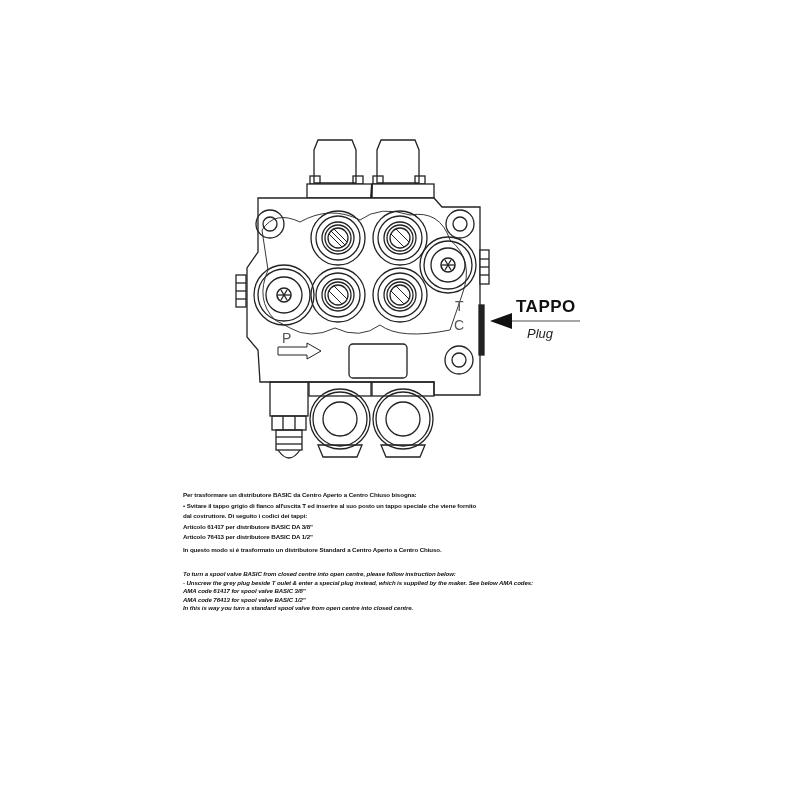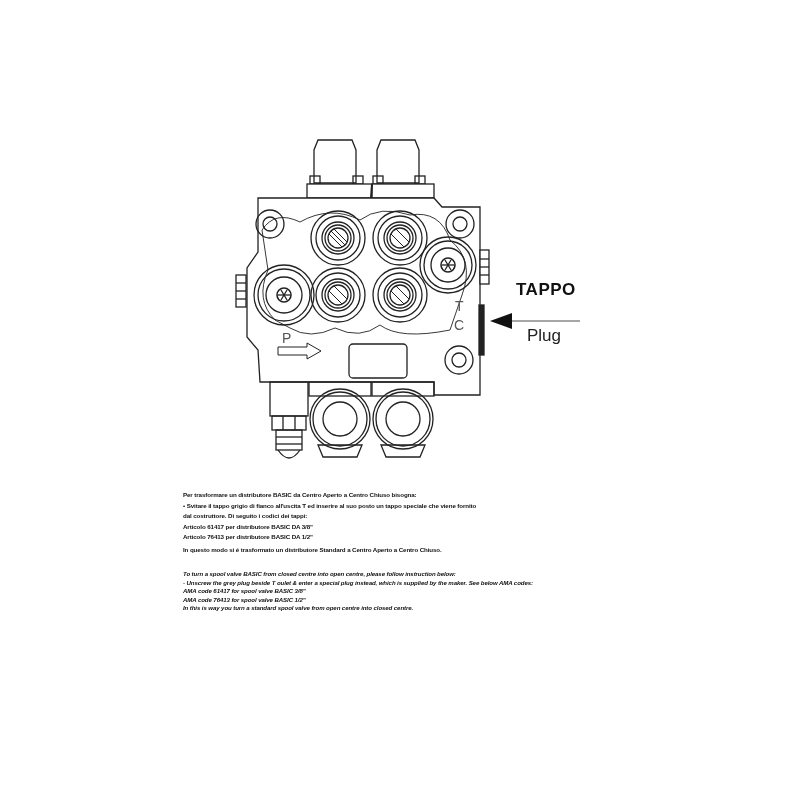--- a/index.html
+++ b/index.html
@@ -1,20 +1,20 @@
 <!DOCTYPE html>
 <html><head>
 <meta charset="utf-8">
 <style>
   html, body { margin:0; padding:0; background:#ffffff; }
   body { width:800px; height:800px; position:relative; overflow:hidden; font-family:"Liberation Sans", sans-serif; }
   .diagram { position:absolute; left:0; top:0; width:800px; height:480px; }
   .diagram svg { position:absolute; left:0; top:0; }
-  .label-tappo { position:absolute; left:516px; top:280px; font-family:"Liberation Sans", sans-serif; font-weight:bold; font-size:17px; color:#111; letter-spacing:0.5px; }
-  .label-plug { position:absolute; left:527px; top:326px; font-family:"Liberation Sans", sans-serif; font-size:17px; color:#222; }
+  .label-tappo { position:absolute; left:516px; top:297px; font-family:"Liberation Sans", sans-serif; font-weight:bold; font-size:17px; color:#111; letter-spacing:0.5px; }
+  .label-plug { position:absolute; left:527px; top:326px; font-family:"Liberation Sans", sans-serif; font-style:italic; font-size:13px; color:#222; }
   .letter { position:absolute; font-family:"Liberation Sans", sans-serif; font-size:14px; color:#555; }
   .it-text { position:absolute; left:183px; top:490px; width:420px; font-family:"Liberation Sans", sans-serif; font-size:6.2px; font-weight:bold; line-height:10.5px; color:#111; letter-spacing:-0.1px; }
   .it-text div { white-space:nowrap; }
   .it-text .gap { margin-top:2px; }
   .en-text { position:absolute; left:183px; top:570px; width:420px; font-family:"Liberation Sans", sans-serif; font-size:6.1px; font-weight:bold; font-style:italic; line-height:8.6px; color:#111; letter-spacing:-0.1px; }
   .en-text div { white-space:nowrap; }
 </style>
 </head>
 <body>
 

